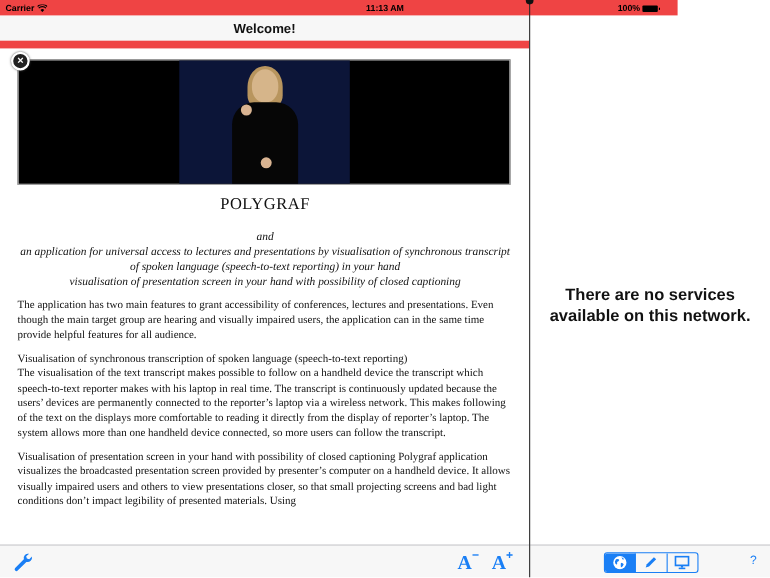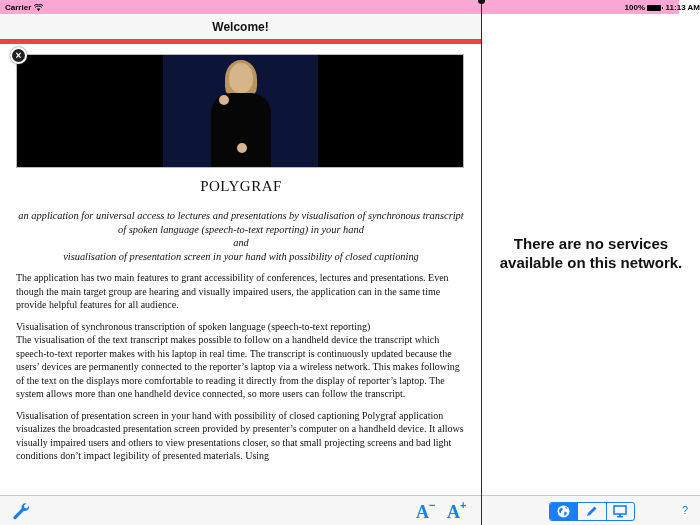--- a/index.html
+++ b/index.html
@@ -1,31 +1,31 @@
 <!DOCTYPE html>
 <html><head>
 <meta charset="utf-8">
 <style>
   * { box-sizing: border-box; margin: 0; padding: 0; }
   html, body { width: 700px; height: 525px; overflow: hidden; background: #fff; }
   body { font-family: "Liberation Sans", sans-serif; position: relative; }
 
-  .statusbar { position: absolute; top: 0; left: 0; width: 679px; height: 14px; background: #f9a8d4; font-size: 8px; font-weight: bold; color: #000; z-index: 5; }
+  .statusbar { position: absolute; top: 0; left: 0; width: 616px; height: 14px; background: #ef4444; font-size: 8px; font-weight: bold; color: #000; z-index: 5; }
   .statusbar .carrier { position: absolute; left: 5px; top: 3px; display: flex; align-items: center; gap: 3px; }
-  .statusbar .time { position: absolute; left: 0; width: 700px; top: 3px; text-align: right; }
+  .statusbar .time { position: absolute; left: 0; width: 700px; top: 3px; text-align: center; }
   .statusbar .battery { position: absolute; right: 18px; top: 3px; display: flex; align-items: center; gap: 2px; }
   .batt { width: 14px; height: 6px; background: #000; border-radius: 1px; position: relative; }
   .batt::after { content: ""; position: absolute; right: -2px; top: 2px; width: 1px; height: 2px; background: #000; }
 
   .left { position: absolute; left: 0; top: 0; width: 481px; height: 525px; }
   .right { position: absolute; left: 482px; top: 0; width: 218px; height: 525px; }
   .divider { position: absolute; left: 481px; top: 0; width: 1px; height: 525px; background: #2b2b2b; z-index: 6; }
   .divider-dot { position: absolute; left: 478px; top: 0; width: 7px; height: 4px; border-radius: 0 0 4px 4px; background: #111; z-index: 7; }
 
-  .navbar { position: absolute; top: 14px; left: 0; width: 100%; height: 30px; background: #f7f7f7; border-bottom: 5px solid #ef4444; display: flex; align-items: center; justify-content: center; font-size: 12px; font-weight: bold; color: #111; }
+  .navbar { position: absolute; top: 14px; left: 0; width: 100%; height: 30px; background: #f7f7f7; border-bottom: 7px solid #ef4444; display: flex; align-items: center; justify-content: center; font-size: 12px; font-weight: bold; color: #111; }
 
   .content { position: absolute; top: 45px; left: 0; width: 481px; height: 450px; overflow: hidden; background: #fff; }
   .video { position: absolute; left: 16px; top: 9px; width: 448px; height: 114px; background: #000; border: 1px solid #bbb; }
   .video .stage { position: absolute; left: 146px; top: 0; width: 155px; height: 112px; background: #0c1538; overflow: hidden; }
   .person-head { position: absolute; left: 66px; top: 8px; width: 24px; height: 30px; background: #d6b58a; border-radius: 50% 50% 45% 45%; }
   .person-hair { position: absolute; left: 62px; top: 5px; width: 32px; height: 38px; background: #b8955e; border-radius: 50% 50% 30% 30%; }
   .person-body { position: absolute; left: 48px; top: 38px; width: 60px; height: 80px; background: #060606; border-radius: 20px 20px 0 0; }
   .person-hand1 { position: absolute; left: 56px; top: 40px; width: 10px; height: 10px; background: #d9b492; border-radius: 50%; }
   .person-hand2 { position: absolute; left: 74px; top: 88px; width: 10px; height: 10px; background: #d9b492; border-radius: 50%; }
   .close-btn { position: absolute; left: 10px; top: 2px; width: 17px; height: 17px; border-radius: 50%; background: #222; border: 2px solid #fff; box-shadow: 0 0 2px #555; color: #fff; font-size: 10px; font-weight: bold; display: flex; align-items: center; justify-content: center; z-index: 3; line-height: 1; }
@@ -35,21 +35,21 @@
   .doc .subtitle { font-style: italic; text-align: center; font-size: 10.4px; line-height: 13.5px; margin-bottom: 8px; }
   .doc p { font-size: 10px; line-height: 13.5px; margin-bottom: 8px; }
 
   .toolbar-left { position: absolute; left: 0; bottom: 0; width: 481px; height: 30px; background: rgba(247,247,247,0.96); border-top: 1px solid #c8c8cc; }
   .wrench { position: absolute; left: 12px; top: 6px; width: 18px; height: 18px; }
   .font-btn { position: absolute; top: 5px; color: #1a7ff5; font-family: "Liberation Serif", serif; font-size: 18px; font-weight: bold; }
   .font-btn sup { font-size: 11px; font-family: "Liberation Sans", sans-serif; position: relative; top: -2px; }
   .font-minus { left: 416px; }
   .font-plus { left: 447px; }
 
-  .right-content { position: absolute; top: 36px; left: 0; width: 218px; height: 450px; background: #fff; }
+  .right-content { position: absolute; top: 61px; left: 0; width: 218px; height: 450px; background: #fff; }
   .empty-msg { position: absolute; top: 198px; left: 0; width: 218px; text-align: center; font-size: 15px; font-weight: bold; color: #111; line-height: 19px; }
 
   .toolbar-right { position: absolute; left: 0; bottom: 0; width: 218px; height: 30px; background: #f7f7f7; border-top: 1px solid #c8c8cc; }
   .seg { position: absolute; left: 67px; top: 6px; width: 86px; height: 19px; border: 1px solid #1a7ff5; border-radius: 3px; display: flex; overflow: hidden; }
   .seg-item { flex: 1; display: flex; align-items: center; justify-content: center; border-right: 1px solid #1a7ff5; }
   .seg-item:last-child { border-right: none; }
   .seg-item.active { background: #1a7ff5; }
   .help { position: absolute; right: 12px; top: 8px; color: #1a7ff5; font-size: 11px; }
 </style>
 </head>
@@ -84,22 +84,22 @@
         <div class="person-hair"></div>
         <div class="person-head"></div>
         <div class="person-body"></div>
         <div class="person-hand1"></div>
         <div class="person-hand2"></div>
       </div>
     </div>
     <div class="doc">
       <h1>POLYGRAF</h1>
       <div class="subtitle">
+        <div>and</div>
         <div>an application for universal access to lectures and presentations by visualisation of synchronous transcript of spoken language (speech-to-text reporting) in your hand</div>
-        <div>and</div>
         <div>visualisation of presentation screen in your hand with possibility of closed captioning</div>
       </div>
       <p>The application has two main features to grant accessibility of conferences, lectures and presentations. Even though the main target group are hearing and visually impaired users, the application can in the same time provide helpful features for all audience.</p>
       <p style="white-space: pre-line;">Visualisation of synchronous transcription of spoken language (speech-to-text reporting)
 The visualisation of the text transcript makes possible to follow on a handheld device the transcript which speech-to-text reporter makes with his laptop in real time. The transcript is continuously updated because the users’ devices are permanently connected to the reporter’s laptop via a wireless network. This makes following of the text on the displays more comfortable to reading it directly from the display of reporter’s laptop. The system allows more than one handheld device connected, so more users can follow the transcript.</p>
       <p>Visualisation of presentation screen in your hand with possibility of closed captioning Polygraf application visualizes the broadcasted presentation screen provided by presenter’s computer on a handheld device. It allows visually impaired users and others to view presentations closer, so that small projecting screens and bad light conditions don’t impact legibility of presented materials. Using</p>
     </div>
   </div>
   <div class="toolbar-left">
     <svg class="wrench" viewBox="0 0 18 18">

